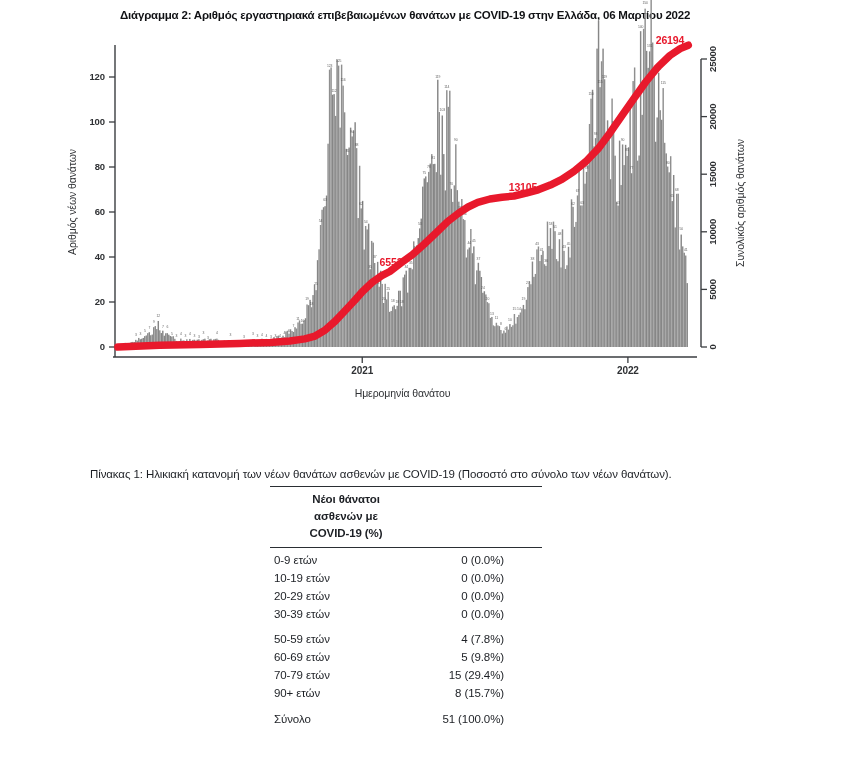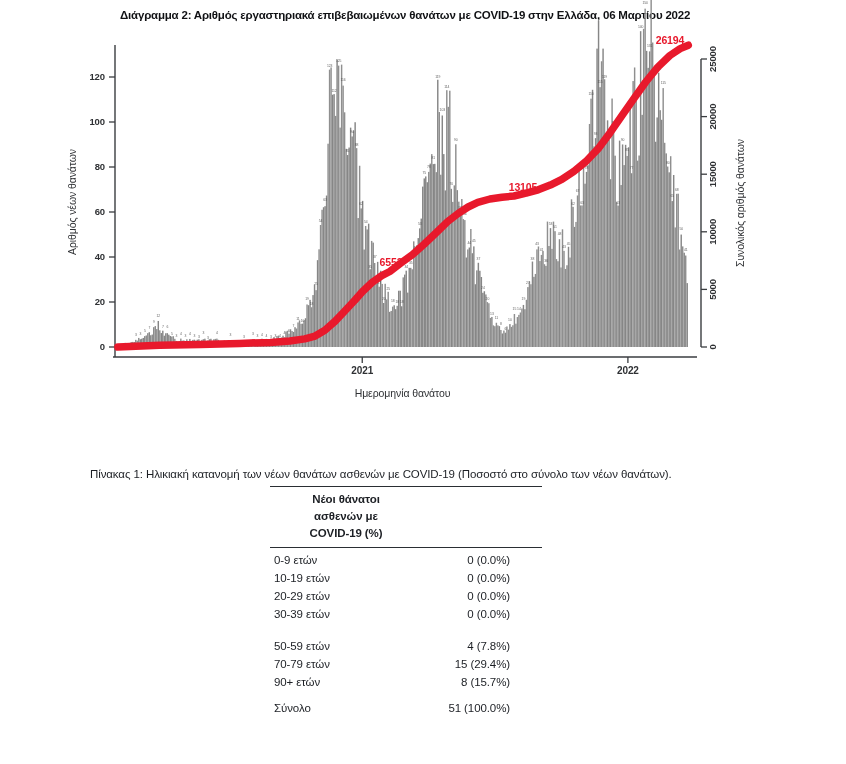--- a/index.html
+++ b/index.html
@@ -24,23 +24,23 @@
     position:absolute;left:270px;top:486px;width:272px;font-size:11.5px;color:#1c1f24;
   }
   .rule{border-top:1.6px solid #2a2e33;height:0;}
   .t-header{display:flex;justify-content:flex-start;padding:4px 0 5px 0;}
   .t-header .hdr{
     width:152px;text-align:center;font-weight:700;line-height:17px;
   }
   .t-rows{padding-top:3px;}
   .t-row{position:relative;height:18px;line-height:18px;}
   .t-row .t-label{position:absolute;left:4px;}
-  .t-row .t-value{position:absolute;right:32px;text-align:left;}
+  .t-row .t-value{position:absolute;right:38px;text-align:left;}
   .t-row.gap6{margin-top:6px;}
-  .t-row.gap7{margin-top:14px;}
+  .t-row.gap7{margin-top:7px;}
   .t-row.gap8{margin-top:8px;}
 </style>
 </head>
 <body>
 
 <div class="page">
 
   <div class="chart-title">Διάγραμμα 2: Αριθμός εργαστηριακά επιβεβαιωμένων θανάτων με COVID-19 στην Ελλάδα, 06 Μαρτίου 2022</div>
 
   <svg id="chartSvg" width="846" height="412" viewBox="0 0 846 412">
@@ -621,20 +621,24 @@
         </div>
         <div class="t-row">
           <span class="t-label">30-39 ετών</span>
           <span class="t-value">0 (0.0%)</span>
         </div>
         <div class="t-row gap7">
           <span class="t-label">50-59 ετών</span>
           <span class="t-value">4 (7.8%)</span>
         </div>
         <div class="t-row">
+          <span class="t-label">60-69 ετών</span>
+          <span class="t-value">5 (9.8%)</span>
+        </div>
+        <div class="t-row">
           <span class="t-label">70-79 ετών</span>
           <span class="t-value">15 (29.4%)</span>
         </div>
         <div class="t-row">
           <span class="t-label">90+ ετών</span>
           <span class="t-value">8 (15.7%)</span>
         </div>
         <div class="t-row gap8">
           <span class="t-label">Σύνολο</span>
           <span class="t-value">51 (100.0%)</span>

